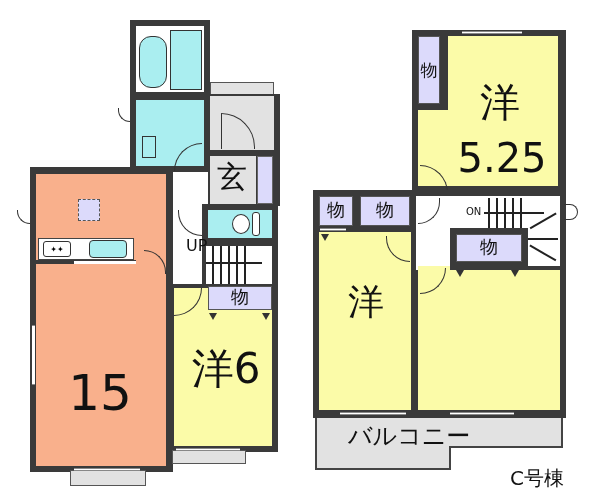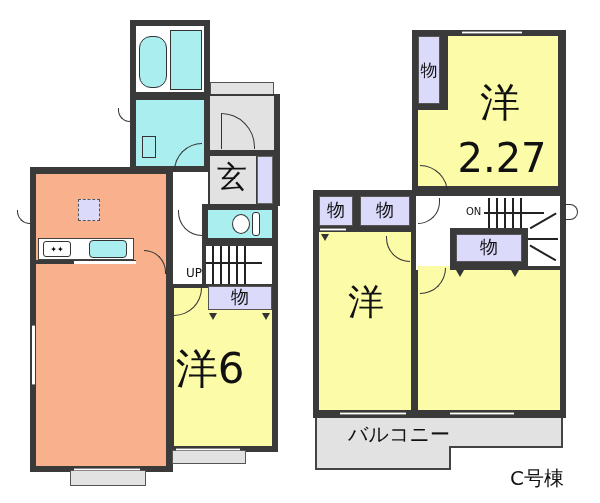--- a/index.html
+++ b/index.html
@@ -51,61 +51,62 @@
   <div class="abs" style="left:178px;top:210px;width:24px;height:26px;border:1.5px solid #333;border-right:none;border-top:none;border-bottom-left-radius:24px;"></div>
 
   <div class="abs wall" style="left:202px;top:244px;width:76px;height:46px;"></div>
   <div class="abs white" style="left:206px;top:246px;width:66px;height:40px;"></div>
   <div class="stair-line" style="left:212px;top:246px;width:1.5px;height:40px;"></div>
   <div class="stair-line" style="left:220px;top:246px;width:1.5px;height:40px;"></div>
   <div class="stair-line" style="left:228px;top:246px;width:1.5px;height:40px;"></div>
   <div class="stair-line" style="left:236px;top:246px;width:1.5px;height:40px;"></div>
   <div class="stair-line" style="left:244px;top:246px;width:1.5px;height:40px;"></div>
   <div class="stair-line" style="left:206px;top:262px;width:56px;height:1.5px;"></div>
-  <div class="label" style="left:186px;top:267px;font-size:12px;">UP</div>
+  <div class="label" style="left:186px;top:238px;font-size:16px;">UP</div>
 
   <div class="abs wall" style="left:30px;top:167px;width:143px;height:305px;"></div>
   <div class="abs ldk" style="left:36px;top:174px;width:130px;height:292px;"></div>
   <div class="abs lav" style="left:78px;top:199px;width:22px;height:22px;border:1px dashed #555;"></div>
 
   <div class="abs white" style="left:38px;top:238px;width:96px;height:22px;border:1px solid #444;"></div>
   <div class="abs white" style="left:43px;top:241px;width:28px;height:16px;border:1.5px solid #333;border-radius:3px;font-size:8px;text-align:center;line-height:16px;">✦✦</div>
   <div class="abs aqua" style="left:89px;top:240px;width:38px;height:18px;border:1.5px solid #333;border-radius:4px;"></div>
   <div class="abs wall" style="left:36px;top:260px;width:100px;height:4px;"></div>
   <div class="abs white" style="left:74px;top:261px;width:62px;height:3px;"></div>
   <div class="abs" style="left:144px;top:250px;width:22px;height:24px;border:1.5px solid #333;border-left:none;border-bottom:none;border-top-right-radius:22px;"></div>
   <div class="abs" style="left:17px;top:210px;width:13px;height:14px;border:1.5px solid #333;border-right:none;border-top:none;border-bottom-left-radius:14px;"></div>
+  <div class="label" style="left:40px;top:368px;width:120px;font-size:50px;">15</div>
 
   <div class="abs win" style="left:32px;top:325px;width:3px;height:60px;"></div>
   <div class="abs gray" style="left:70px;top:470px;width:76px;height:16px;border:1px solid #555;"></div>
   <div class="abs win" style="left:74px;top:468px;width:66px;height:3px;"></div>
 
   <div class="abs wall" style="left:168px;top:284px;width:110px;height:168px;"></div>
   <div class="abs yel" style="left:174px;top:288px;width:98px;height:158px;"></div>
   <div class="abs lav" style="left:208px;top:286px;width:64px;height:24px;border:1px solid #555;"></div>
   <div class="label" style="left:214px;top:288px;width:52px;font-size:18px;">物</div>
   <div class="tri" style="left:209px;top:313px;"></div>
   <div class="tri" style="left:262px;top:313px;"></div>
   <div class="abs" style="left:174px;top:288px;width:28px;height:28px;border:1.5px solid #333;border-left:none;border-top:none;border-bottom-right-radius:28px;"></div>
-  <div class="label" style="left:164px;top:348px;width:92px;font-size:42px;">洋6</div>
+  <div class="label" style="left:180px;top:348px;width:92px;font-size:42px;">洋6</div>
   <div class="abs gray" style="left:172px;top:450px;width:74px;height:14px;border:1px solid #555;"></div>
   <div class="abs win" style="left:176px;top:448px;width:64px;height:3px;"></div>
 </div>
 
 <div class="abs" style="left:300px;top:0;width:300px;height:503px;">
 
   <div class="abs wall" style="left:112px;top:30px;width:154px;height:164px;"></div>
   <div class="abs yel" style="left:148px;top:36px;width:110px;height:150px;"></div>
   <div class="abs lav" style="left:118px;top:36px;width:22px;height:68px;border:1px solid #555;"></div>
 
   <div class="label" style="left:117px;top:62px;width:24px;font-size:17px;">物</div>
   <div class="abs yel" style="left:118px;top:110px;width:30px;height:76px;"></div>
   <div class="abs" style="left:120px;top:165px;width:28px;height:28px;border:1.5px solid #333;border-left:none;border-bottom:none;border-top-right-radius:28px;"></div>
   <div class="label" style="left:150px;top:82px;width:100px;font-size:40px;">洋</div>
-  <div class="label" style="left:148px;top:138px;width:108px;font-size:40px;">2.27</div>
+  <div class="label" style="left:148px;top:138px;width:108px;font-size:40px;">5.25</div>
   <div class="abs win" style="left:162px;top:31px;width:60px;height:3px;"></div>
 
   <div class="abs wall" style="left:13px;top:190px;width:253px;height:228px;"></div>
 
   <div class="abs lav" style="left:19px;top:196px;width:34px;height:30px;border:1px solid #555;"></div>
   <div class="label" style="left:20px;top:201px;width:32px;font-size:18px;">物</div>
   <div class="abs lav" style="left:60px;top:196px;width:50px;height:30px;border:1px solid #555;"></div>
   <div class="label" style="left:62px;top:201px;width:46px;font-size:18px;">物</div>
 
   <div class="abs white" style="left:116px;top:196px;width:144px;height:34px;"></div>
@@ -139,16 +140,16 @@
   <div class="abs yel" style="left:118px;top:266px;width:32px;height:8px;"></div>
   <div class="abs" style="left:120px;top:268px;width:26px;height:26px;border:1.5px solid #333;border-left:none;border-top:none;border-bottom-right-radius:26px;"></div>
   <div class="tri" style="left:156px;top:270px;"></div>
   <div class="tri" style="left:211px;top:270px;"></div>
 
   <div class="abs win" style="left:40px;top:412px;width:66px;height:3px;"></div>
   <div class="abs win" style="left:150px;top:412px;width:64px;height:3px;"></div>
 
   <div class="abs gray" style="left:15px;top:418px;width:248px;height:30px;border:2px solid #444;border-top:none;"></div>
   <div class="abs gray" style="left:15px;top:446px;width:136px;height:24px;border:2px solid #444;border-top:none;"></div>
-  <div class="label" style="left:48px;top:424px;font-size:20px;">バルコニー</div>
+  <div class="label" style="left:48px;top:424px;font-size:24px;">バルコニー</div>
 
   <div class="label" style="left:210px;top:468px;font-size:20px;">C号棟</div>
 </div>
 
 </body></html>

